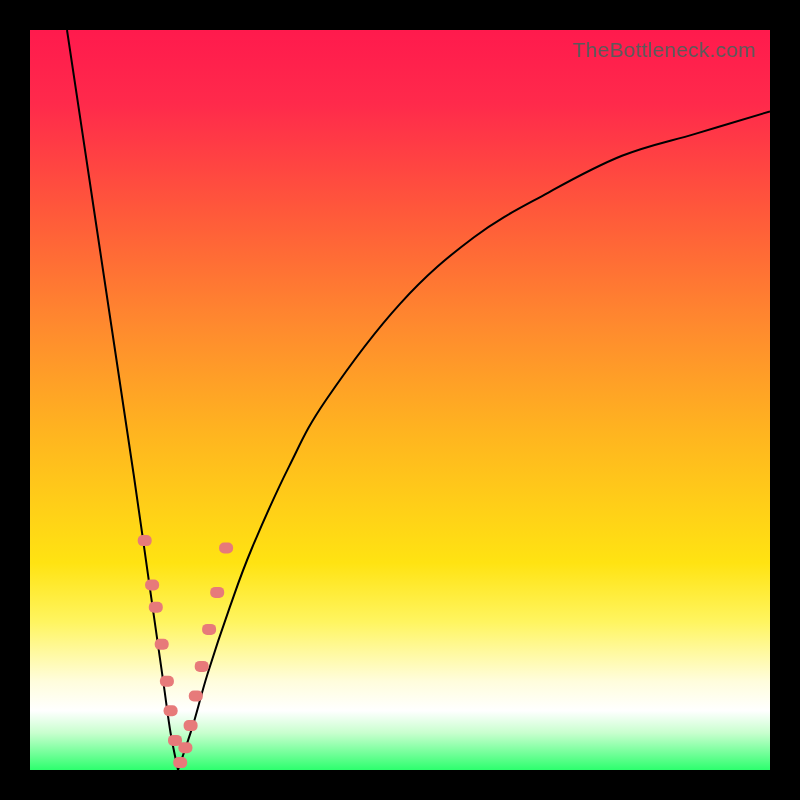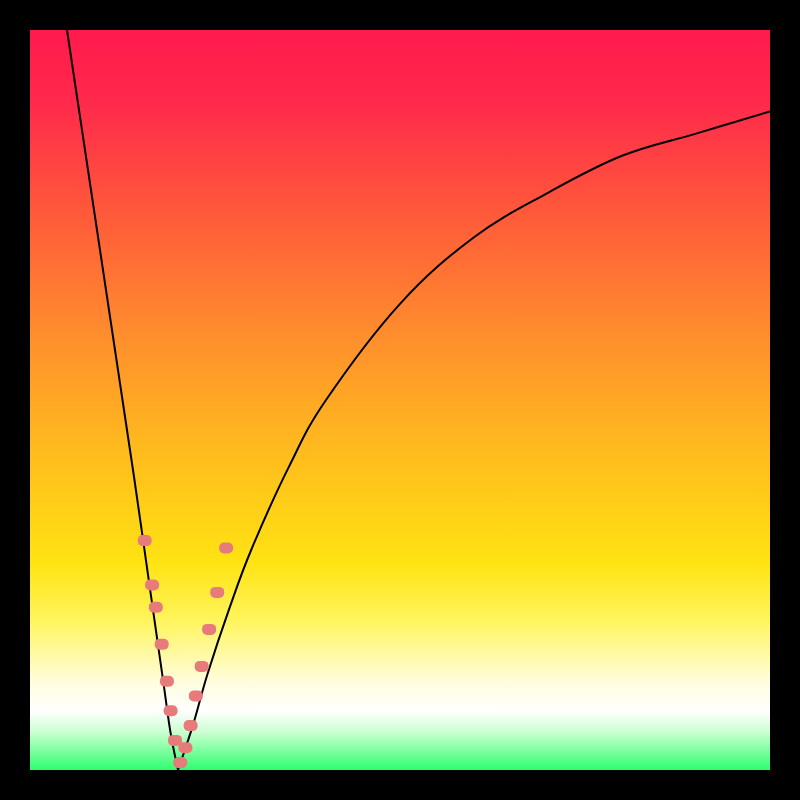--- a/index.html
+++ b/index.html
@@ -57,20 +57,21 @@
   }
   .marker {
     fill: #e77a7a;
     stroke: none;
   }
 </style>
 </head>
 <body>
 
 <div class="frame">
+  <div class="watermark">TheBottleneck.com</div>
   <svg class="plot" viewBox="0 0 740 740">
     <g>
         <path class="curve" d="M 37 0 C 40.996 26.64, 51.208 94.72, 59.2 148 C 67.19200000000001 201.28, 73.408 242.72, 81.4 296 C 89.39200000000001 349.28, 96.94000000000001 398.712, 103.60000000000001 444 C 110.26 489.288, 113.072 510.30400000000003, 118.4 547.6 C 123.72800000000001 584.8960000000001, 129.20399999999998 623.2280000000001, 133.2 651.2 C 137.196 679.172, 137.93599999999998 687.016, 140.6 703 C 143.264 718.984, 146.668 733.34, 148 740"></path>
       </g>
     <g>
         <path class="curve" d="M 148 740 C 150.66400000000002 732.008, 157.472 712.916, 162.8 695.6 C 168.12800000000001 678.284, 170.94 665.112, 177.6 643.8 C 184.26 622.4879999999999, 191.80800000000002 599.844, 199.8 577.2 C 207.792 554.556, 211.344 543.308, 222 518 C 232.656 492.692, 245.68 463.24, 259 436.6 C 272.32 409.96000000000004, 276.02 399.304, 296 370 C 315.98 340.696, 343.36 303.104, 370 273.8 C 396.64 244.496, 417.36 227.18000000000006, 444 207.20000000000005 C 470.64 187.22000000000003, 491.36 177.45199999999994, 518 162.79999999999995 C 544.64 148.14799999999997, 565.36 136.45600000000005, 592 125.80000000000007 C 618.64 115.14400000000008, 639.36 111.59200000000004, 666 103.60000000000002 C 692.64 95.608, 726.68 85.39599999999999, 740 81.39999999999998"></path>
       </g>
     <g>
         <rect x="107.7" y="505.1" width="14" height="11" rx="5" ry="5" class="marker"></rect>
         <rect x="115.1" y="549.5" width="14" height="11" rx="5" ry="5" class="marker"></rect>

